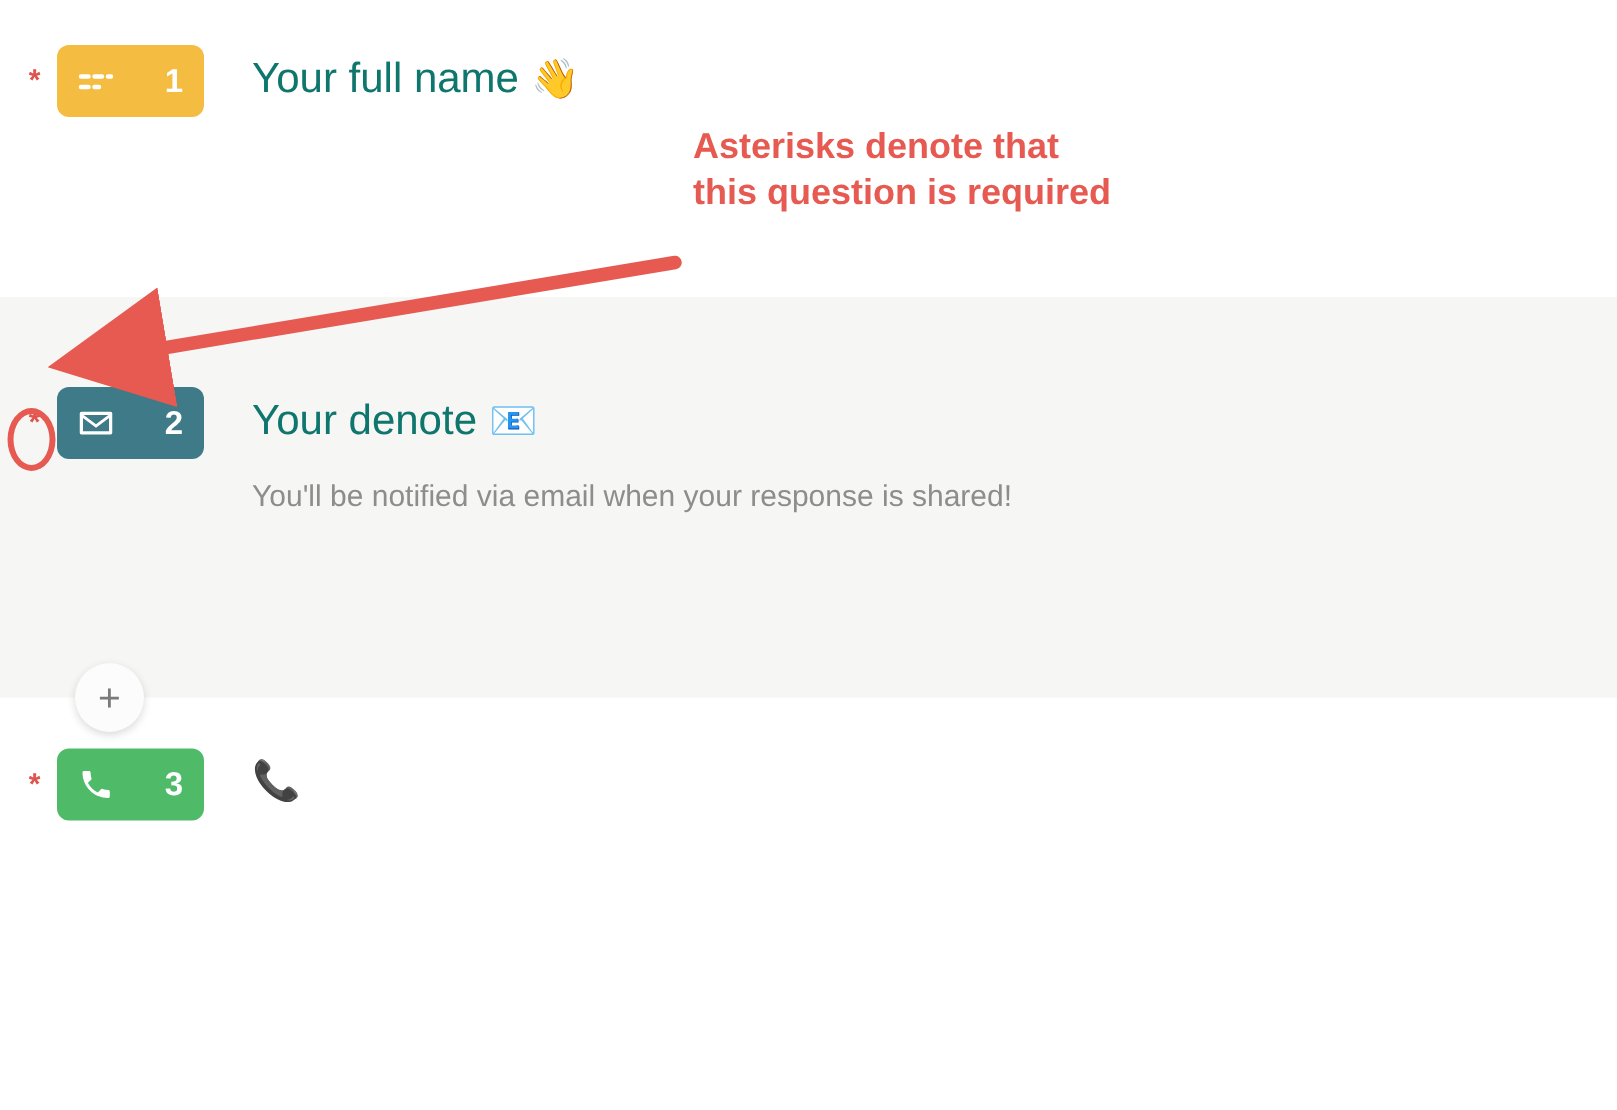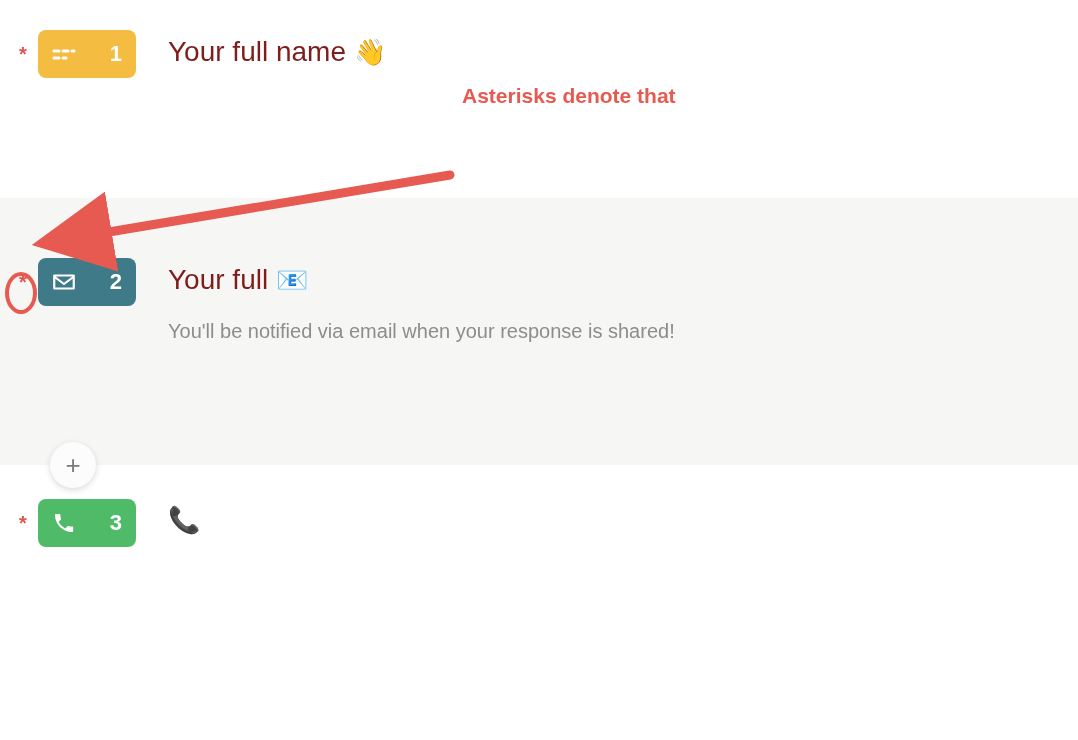--- a/index.html
+++ b/index.html
@@ -68,21 +68,21 @@
 
   .q-content {
     display: flex;
     flex-direction: column;
     flex: 1 1 auto;
     padding-top: 6px;
   }
   .q-title {
     font-size: 28px;
     font-weight: 400;
-    color: #7f1d1d;
+    color: #0f766e;
     display: flex;
     align-items: center;
     gap: 8px;
   }
   .q-desc {
     font-size: 20px;
     color: #8d8d8d;
     margin-top: 22px;
     line-height: 1.35;
   }
@@ -117,21 +117,21 @@
     border: 4px solid #e65a51;
     border-radius: 50% / 50%;
     z-index: 5;
     pointer-events: none;
   }
   .annotation-text {
     position: absolute;
     left: 462px;
     top: 82px;
     color: #e65a51;
-    font-size: 21px;
+    font-size: 24px;
     font-weight: 700;
     line-height: 1.3;
     text-shadow: 0 1px 0 rgba(255,255,255,0.6);
     z-index: 5;
     pointer-events: none;
   }
   svg.annotation-arrow {
     position: absolute;
     left: 0;
     top: 0;
@@ -179,21 +179,21 @@
   <div class="type-badge badge-teal">
     <span class="icon-slot">
       <svg viewBox="0 0 24 24" width="26" height="26" fill="white">
         <path d="M3 5h18a1 1 0 0 1 1 1v12a1 1 0 0 1-1 1H3a1 1 0 0 1-1-1V6a1 1 0 0 1 1-1zm1.4 2 7.6 5.7L19.6 7H4.4zM20 8.9l-8 6-8-6V17h16V8.9z"></path>
       </svg>
     </span>
     <span class="num">2</span>
   </div>
   <div class="q-content">
     <div class="q-title">
-      <span>Your full</span>
+      <span>Your denote</span>
       <span class="emoji">📧</span>
     </div>
     <div class="q-desc">You'll be notified via email when your response is shared!</div>
   </div>
 
   <div class="add-btn">
     <span>+</span>
   </div>
 </div>
 
@@ -220,13 +220,14 @@
   <defs>
     <marker id="arrowhead" markerWidth="9" markerHeight="9" refX="3" refY="4.5" orient="auto">
       <polygon points="0 0, 9 4.5, 0 9" fill="#e65a51"></polygon>
     </marker>
   </defs>
   <line x1="450" y1="175" x2="85" y2="236" stroke="#e65a51" stroke-width="9" marker-end="url(#arrowhead)" stroke-linecap="round"></line>
 </svg>
 
 <div class="annotation-text">
   <div>Asterisks denote that</div>
+  <div>this question is required</div>
 </div>
 
 </body></html>

